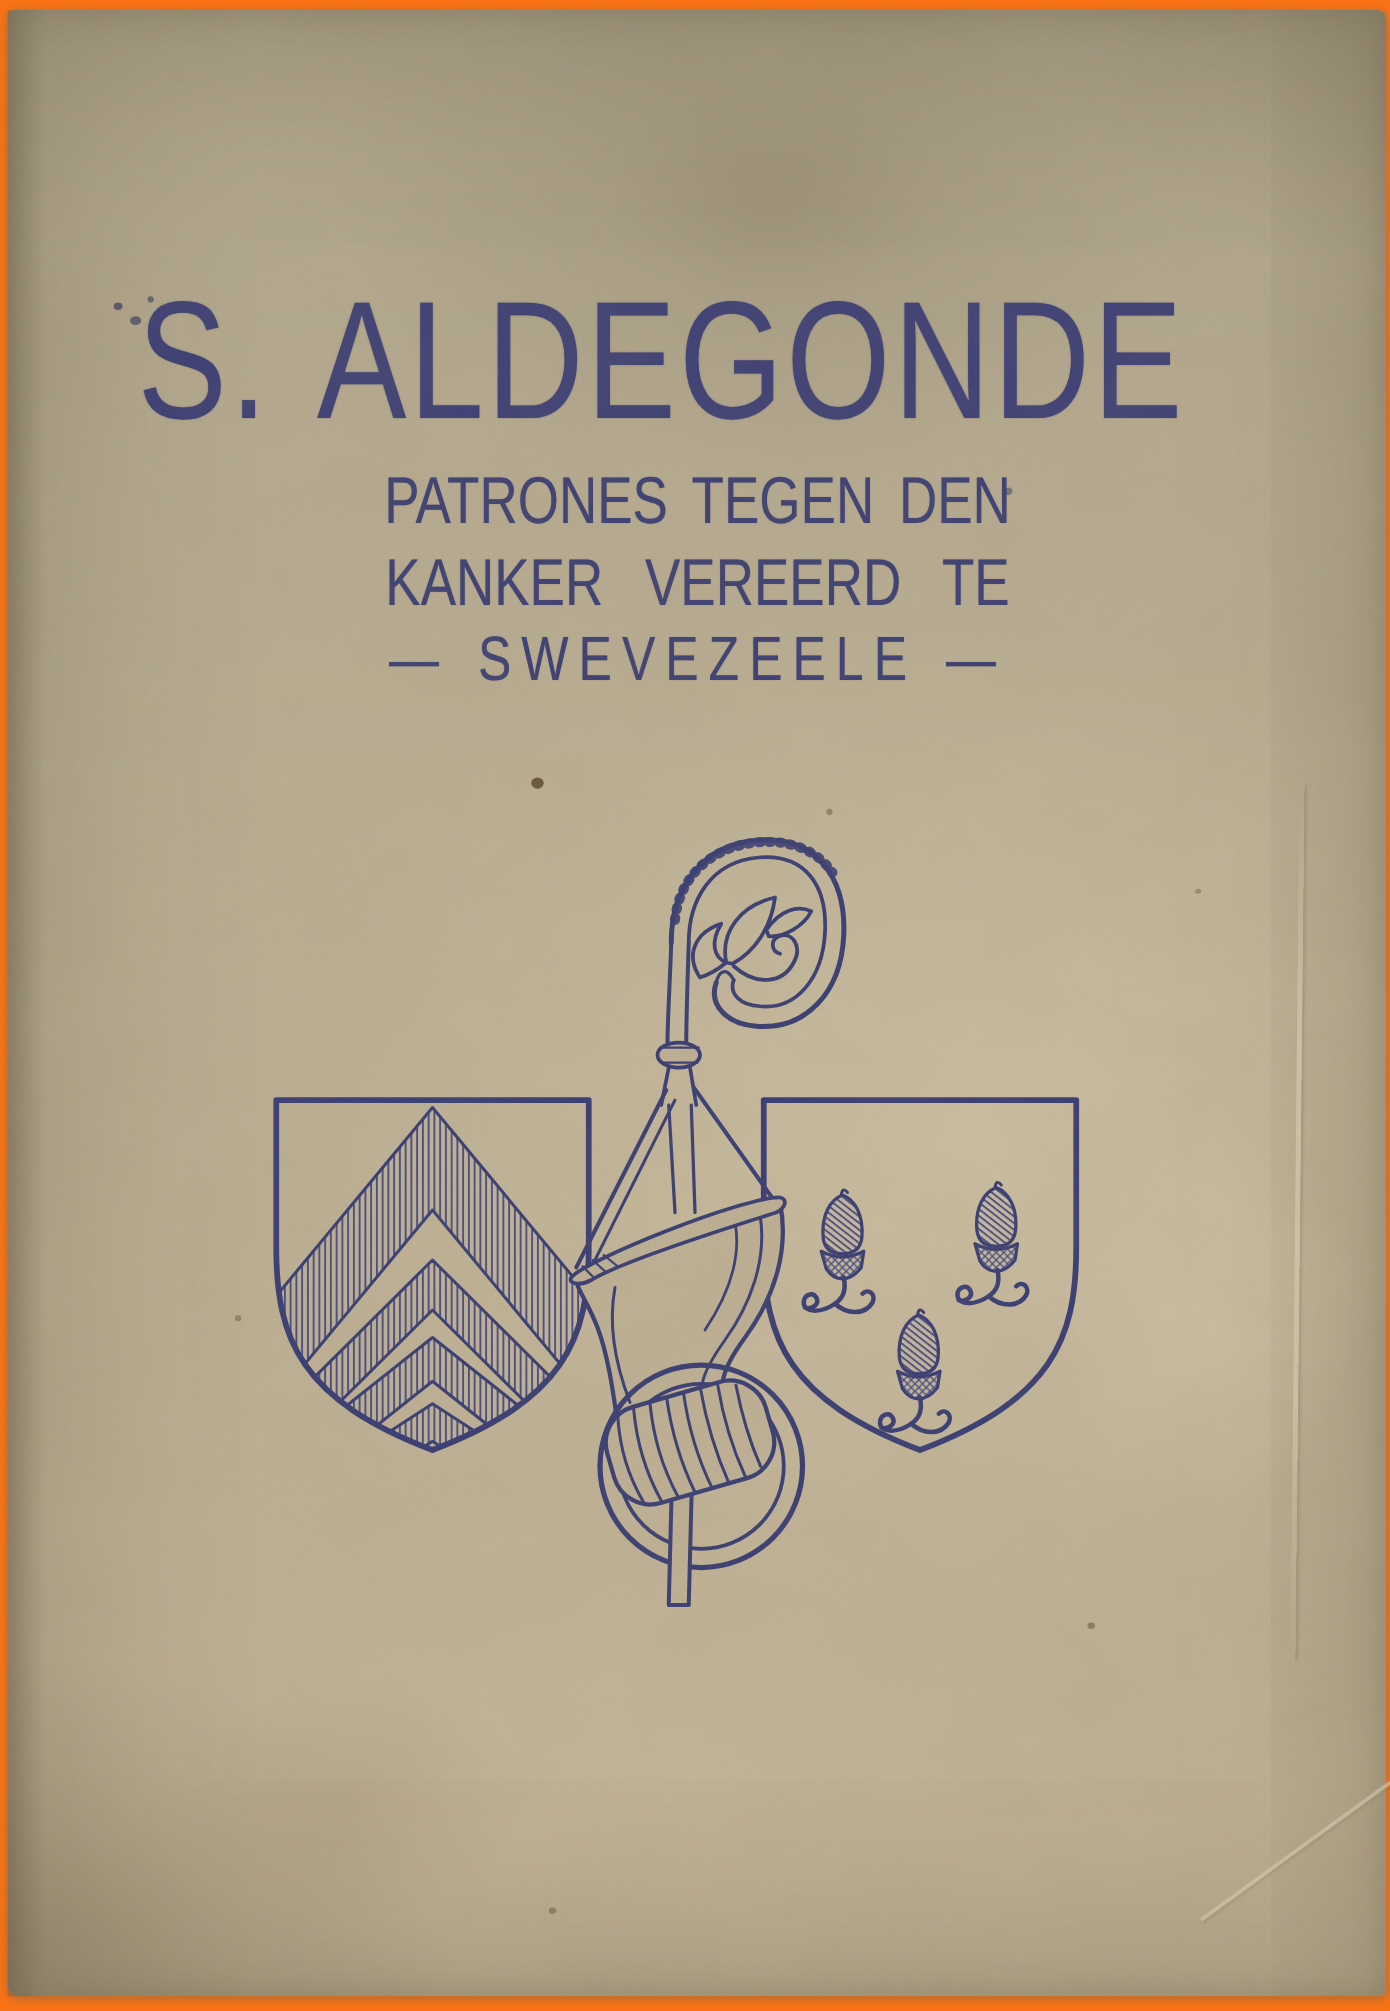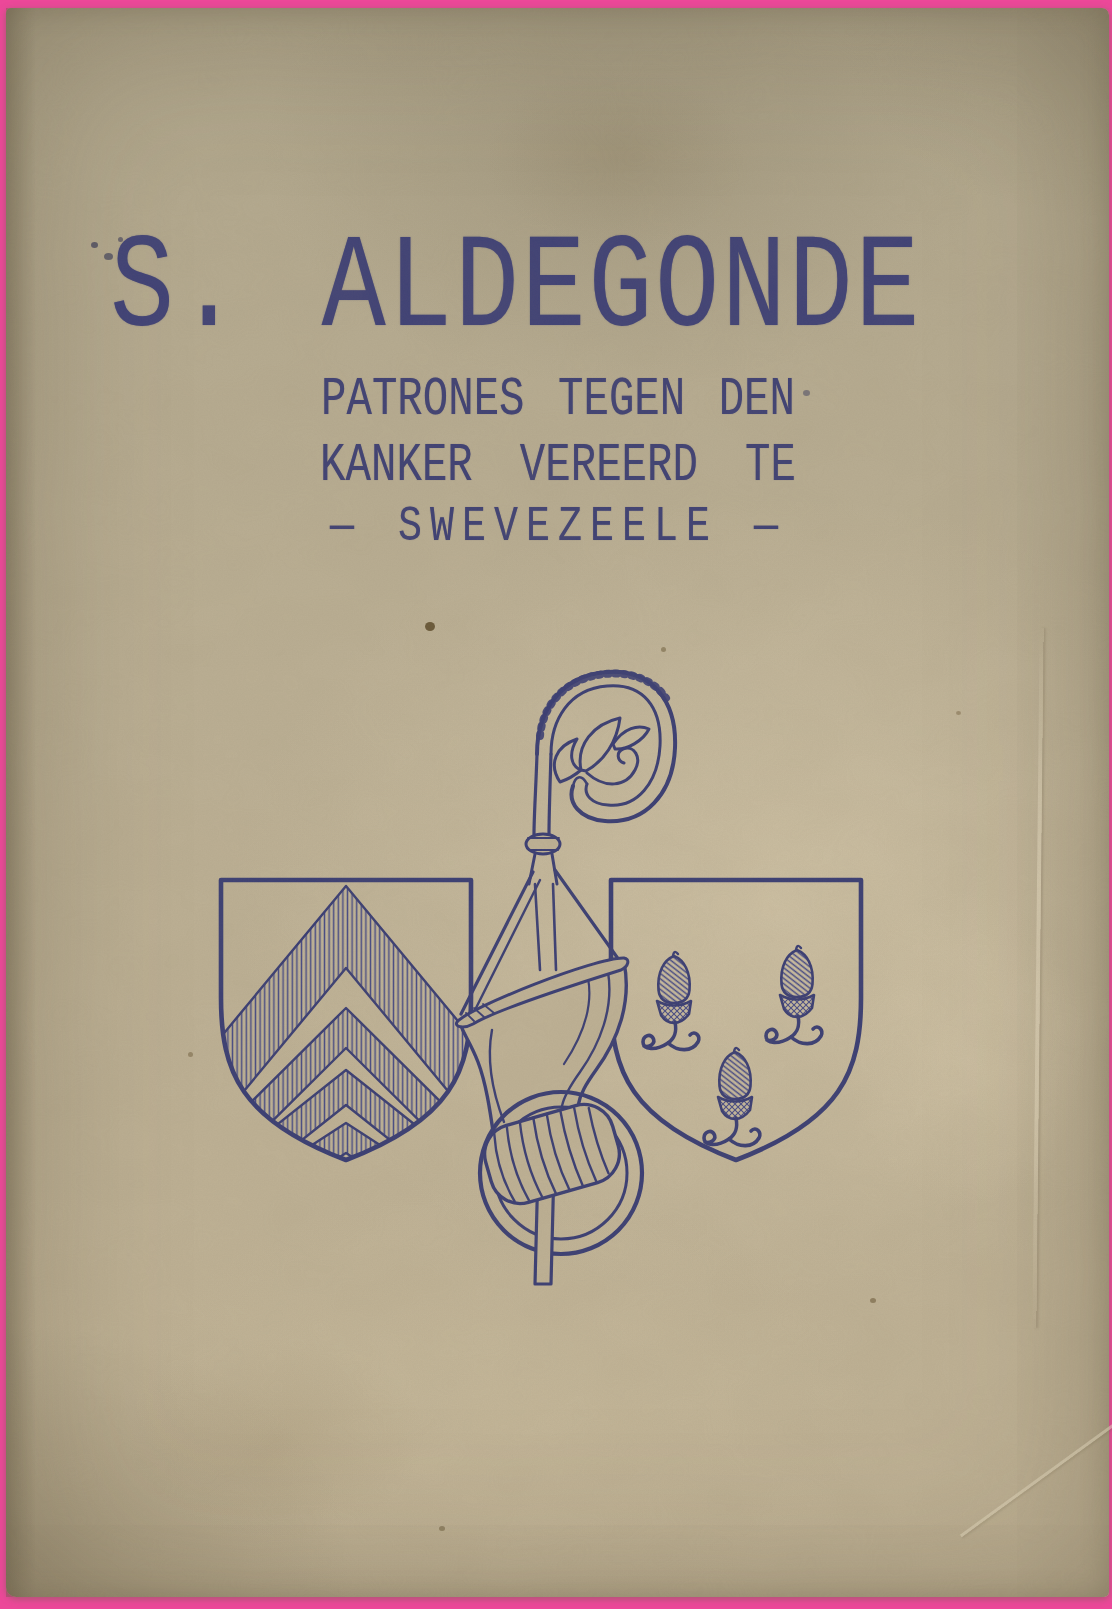--- a/index.html
+++ b/index.html
@@ -1,17 +1,17 @@
 <!DOCTYPE html>
 <html><head>
 <meta charset="utf-8">
 <style>
   html,body{margin:0;padding:0;background:#e9e7e1;}
-  .photo{position:relative;width:1112px;height:1609px;background:#ec4899;overflow:hidden;
-         font-family:Liberation Mono, monospace;}
+  .photo{position:relative;width:1112px;height:1609px;background:#f97316;overflow:hidden;
+         font-family:Liberation Sans, sans-serif;}
   .book{position:absolute;left:6px;top:8px;right:3px;bottom:12px;
     border-radius:5px 7px 5px 10px;
     background:
       radial-gradient(520px 340px at 56% 9%, rgba(104,96,76,0.20), transparent 70%),
       radial-gradient(760px 560px at 70% 56%, rgba(226,212,182,0.42), transparent 72%),
       radial-gradient(430px 320px at 2% 98%, rgba(96,86,62,0.28), transparent 75%),
       radial-gradient(360px 260px at 100% 1%, rgba(118,108,86,0.22), transparent 75%),
       radial-gradient(500px 300px at 45% 88%, rgba(210,196,164,0.25), transparent 75%),
       linear-gradient(180deg,#b2a88e 0%,#bcb095 42%,#c2b497 100%);
     box-shadow: inset 0 0 170px rgba(72,62,43,0.40), inset 0 0 28px rgba(86,75,53,0.30),

